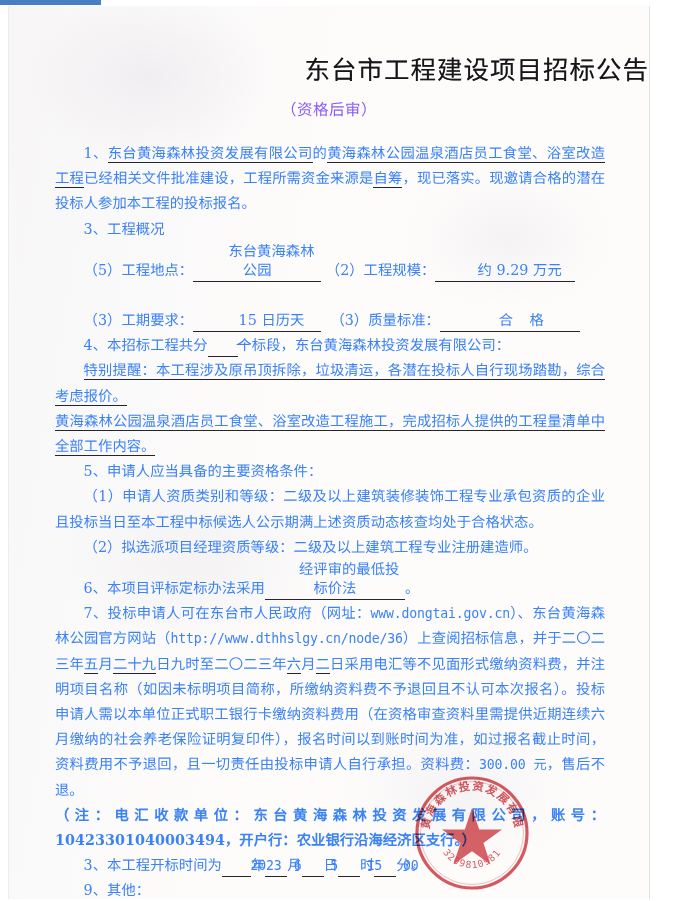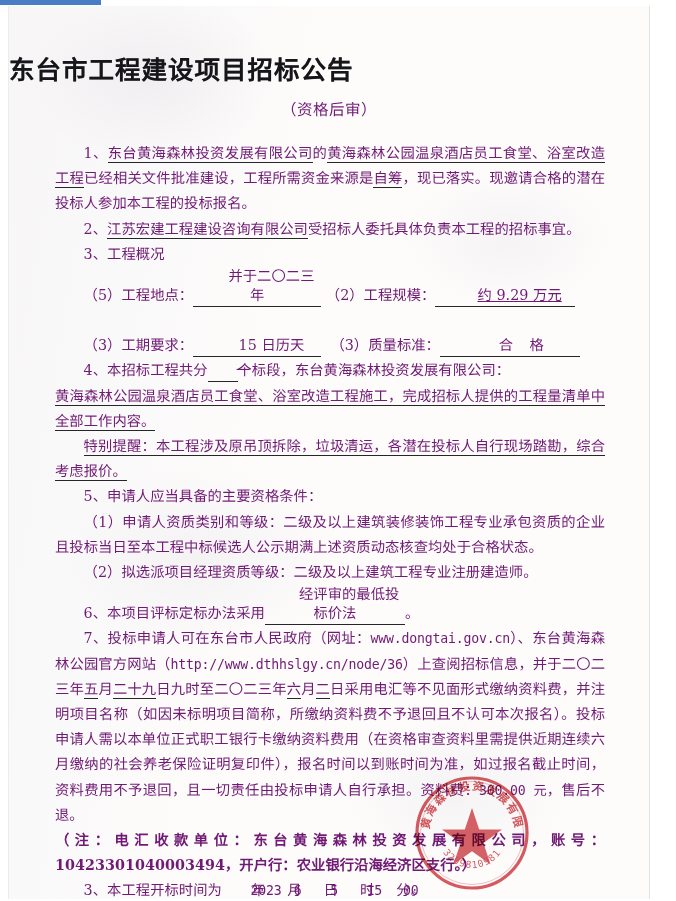--- a/index.html
+++ b/index.html
@@ -57,49 +57,49 @@
 
   #doc-body {
     position: absolute;
     inset: 0;
     z-index: 3;
     padding: 0;
   }
 
   
   .doc-title {
-    text-align: left;
+    text-align: right;
     font-family: "DejaVu Sans", "Liberation Sans", sans-serif;
-    font-weight: bold;
+    font-weight: normal;
     font-size: 25.5px;
     letter-spacing: 1px;
     color: #16161a;
     margin: 0;
     padding-top: 43px;
     text-shadow: 0 0 0.6px rgba(0,0,0,0.45);
   }
   .doc-subtitle {
     text-align: center;
     font-family: "DejaVu Serif", "Liberation Serif", serif;
     font-size: 15.5px;
-    color: #701a75;
+    color: #8b5cf6;
     margin: 0;
     padding-top: 11px;
     letter-spacing: 0.5px;
   }
 
   
   .body-area {
     padding: 22px 44px 0 46px;
   }
   p.para {
     margin: 0;
     font-size: 14.3px;
     line-height: 25.2px;
-    color: #701a75;
+    color: #3b82f6;
     text-align: justify;
     text-justify: inter-ideograph;
     letter-spacing: 0.05px;
   }
   p.indent { text-indent: 2em; }
   p.flat   { text-indent: 0; }
 
   
   .ul {
     border-bottom: 1.1px solid #25252a;
@@ -112,21 +112,21 @@
     padding-bottom: 1px;
   }
   .blank {
     display: inline-block;
     border-bottom: 1.1px solid #25252a;
     text-align: center;
     padding-bottom: 1px;
     line-height: 19px;
   }
   .b-loc   { width: 128px; }
-  .b-scale { width: 140px; text-decoration: underline; }
+  .b-scale { width: 140px; }
   .b-dur   { width: 128px; }
   .b-qual  { width: 140px; }
   .b-lot   { width: 30px; }
   .b-method{ width: 140px; }
   .b-num   { width: 29px; }
   .b-num-s { width: 22px; }
   .mono {
     font-family: "DejaVu Sans Mono", "Liberation Mono", monospace;
     font-size: 13.2px;
     letter-spacing: -0.2px;
@@ -160,29 +160,28 @@
 
   <div id="doc-body">
 
     <h1 class="doc-title">东台市工程建设项目招标公告</h1>
     <div class="doc-subtitle">（资格后审）</div>
 
     <div class="body-area">
 
       <p class="para indent"><span>1、</span><span class="ul">东台黄海森林投资发展有限公司</span><span>的</span><span class="ul">黄海森林公园温泉酒店员工食堂、浴室改造工程</span><span>已经相关文件批准建设，工程所需资金来源是</span><span class="ul">自筹</span><span>，现已落实。现邀请合格的潜在投标人参加本工程的投标报名。</span></p>
 
-      <p class="para indent"><span>2、</span><span class="ul">江苏宏建工程建设咨询有限公司</span><span>受招标人委托具体负责本工程的招标事宜。</span></p>
 
       <p class="para indent">3、工程概况</p>
-      <p class="para indent"><span>（5）工程地点：</span><span class="blank b-loc">并于二〇二三年</span>&nbsp;<span>（2）工程规模：</span><span class="blank b-scale">约 9.29 万元</span></p>
+      <p class="para indent"><span>（5）工程地点：</span><span class="blank b-loc">东台黄海森林公园</span>&nbsp;<span>（2）工程规模：</span><span class="blank b-scale">约 9.29 万元</span></p>
       <p class="para indent"><span>（3）工期要求：</span><span class="blank b-dur">15 日历天</span>&nbsp;&nbsp;<span>（3）质量标准：</span><span class="blank b-qual sp">合 格</span></p>
 
       <p class="para indent"><span>4、本招标工程共分</span><span class="blank b-lot">一</span><span>个标段，东台黄海森林投资发展有限公司：</span></p>
+      <p class="para indent"><span class="ul-line">特别提醒：本工程涉及原吊顶拆除，垃圾清运，各潜在投标人自行现场踏勘，综合考虑报价。</span></p>
       <p class="para flat"><span class="ul-line">黄海森林公园温泉酒店员工食堂、浴室改造工程施工，完成招标人提供的工程量清单中全部工作内容。</span></p>
-      <p class="para indent"><span class="ul-line">特别提醒：本工程涉及原吊顶拆除，垃圾清运，各潜在投标人自行现场踏勘，综合考虑报价。</span></p>
 
       <p class="para indent">5、申请人应当具备的主要资格条件：</p>
       <p class="para indent">（1）申请人资质类别和等级：二级及以上建筑装修装饰工程专业承包资质的企业且投标当日至本工程中标候选人公示期满上述资质动态核查均处于合格状态。</p>
       <p class="para indent">（2）拟选派项目经理资质等级：二级及以上建筑工程专业注册建造师。</p>
 
       <p class="para indent"><span>6、本项目评标定标办法采用</span><span class="blank b-method">经评审的最低投标价法</span><span>。</span></p>
 
       <p class="para indent"><span>7、投标申请人可在东台市人民政府（网址：</span><span class="mono">www.dongtai.gov.cn</span><span>）、东台黄海森林公园官方网站（</span><span class="mono">http://www.dthhslgy.cn/node/36</span><span>）上查阅招标信息，并于二〇二三年</span><span class="ul">五</span><span>月</span><span class="ul">二十九</span><span>日九时至二〇二三年</span><span class="ul">六</span><span>月</span><span class="ul">二</span><span>日采用电汇等不见面形式缴纳资料费，并注明项目名称（如因未标明项目简称，所缴纳资料费不予退回且不认可本次报名）。投标申请人需以本单位正式职工银行卡缴纳资料费用（在资格审查资料里需提供近期连续六月缴纳的社会养老保险证明复印件），报名时间以到账时间为准，如过报名截止时间，资料费用不予退回，且一切责任由投标申请人自行承担。资料费：</span><span class="mono">300.00 元</span><span>，售后不退。</span></p>
       <p class="para flat bold">（注：电汇收款单位：东台黄海森林投资发展有限公司，账号：10423301040003494，开户行：农业银行沿海经济区支行。）</p>
 

